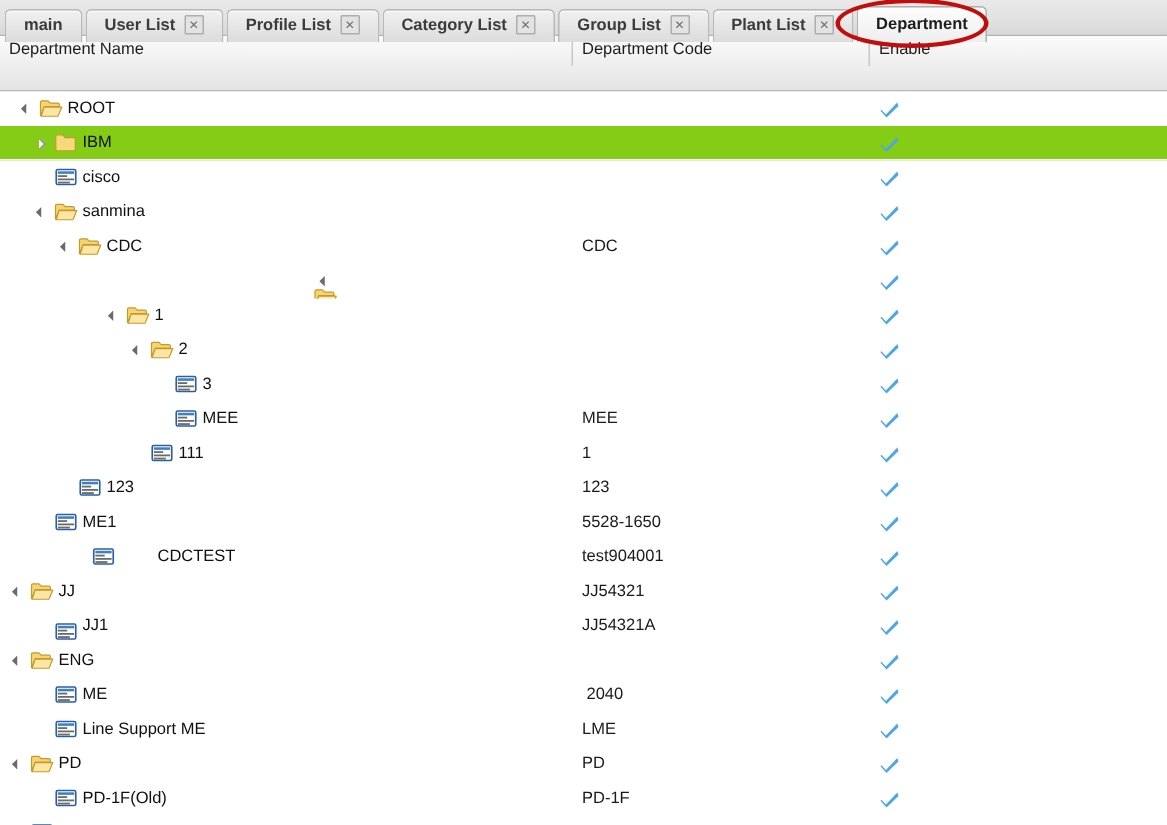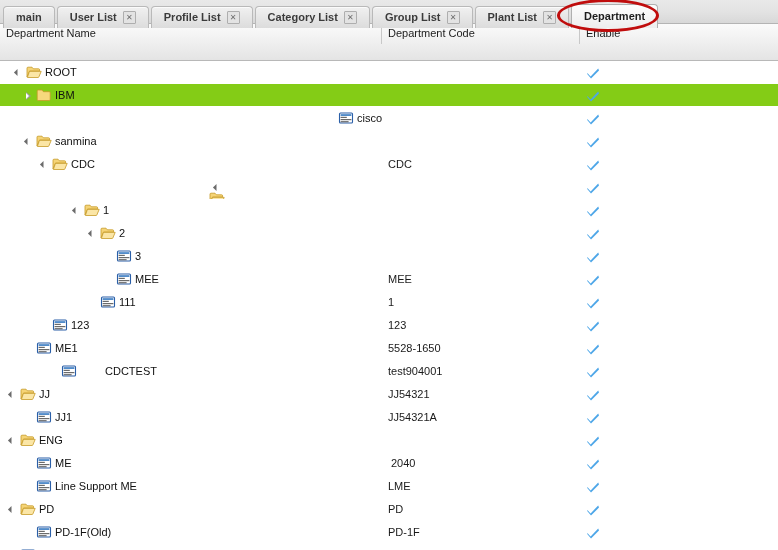--- a/index.html
+++ b/index.html
@@ -134,21 +134,21 @@
               <path d="M1.6 6.2 H13.8" stroke="#e8c濃" stroke-width="0"></path>
             </svg></span>
           <span class="label">IBM</span>
         </div>
         <div class="c-code"></div>
         <div class="c-enable"><span class="check"><svg width="14" height="14" viewBox="0 0 14 14">
               <path d="M1.6 7.2 L4.6 10.4 L12.2 2.4 L13 4.6 L5 12.4 L1 7.8 Z" fill="#4da6e8"></path>
             </svg></span></div>
       </div>
       <div class="row">
-        <div class="c-name" style="padding-left: 22px; justify-content: flex-end;">
+        <div class="c-name" style="padding-left: 22px;">
           <span class="twisty"></span>
           <span class="icon"><svg width="16" height="16" viewBox="0 0 16 16">
               <rect x="1.5" y="3" width="13" height="10" rx="1" fill="#ffffff" stroke="#2a5fa8" stroke-width="1.1"></rect>
               <rect x="2.6" y="4.2" width="10.8" height="1.7" fill="#3f7fc4"></rect>
               <rect x="2.6" y="6.8" width="6.2" height="1.2" fill="#6b6b6b"></rect>
               <rect x="2.6" y="9" width="10.8" height="1.2" fill="#6b6b6b"></rect>
               <rect x="2.6" y="11.1" width="8" height="1.2" fill="#6b6b6b"></rect>
             </svg></span>
           <span class="label">cisco</span>
         </div>
@@ -337,21 +337,21 @@
               <path d="M3.4 7.4 H15.2 L12.8 13.1 A.7 .7 0 0 1 12.2 13.5 H1.4 Z" fill="#fbe6a6" stroke="#c79a27" stroke-width=".8" stroke-linejoin="round"></path>
             </svg></span>
           <span class="label">JJ</span>
         </div>
         <div class="c-code">JJ54321</div>
         <div class="c-enable"><span class="check"><svg width="14" height="14" viewBox="0 0 14 14">
               <path d="M1.6 7.2 L4.6 10.4 L12.2 2.4 L13 4.6 L5 12.4 L1 7.8 Z" fill="#4da6e8"></path>
             </svg></span></div>
       </div>
       <div class="row">
-        <div class="c-name" style="padding-left: 22px;">
+        <div class="c-name" style="padding-left: 22px; align-items: flex-end;">
           <span class="twisty"></span>
           <span class="icon"><svg width="16" height="16" viewBox="0 0 16 16">
               <rect x="1.5" y="3" width="13" height="10" rx="1" fill="#ffffff" stroke="#2a5fa8" stroke-width="1.1"></rect>
               <rect x="2.6" y="4.2" width="10.8" height="1.7" fill="#3f7fc4"></rect>
               <rect x="2.6" y="6.8" width="6.2" height="1.2" fill="#6b6b6b"></rect>
               <rect x="2.6" y="9" width="10.8" height="1.2" fill="#6b6b6b"></rect>
               <rect x="2.6" y="11.1" width="8" height="1.2" fill="#6b6b6b"></rect>
             </svg></span>
           <span class="label">JJ1</span>
         </div>

